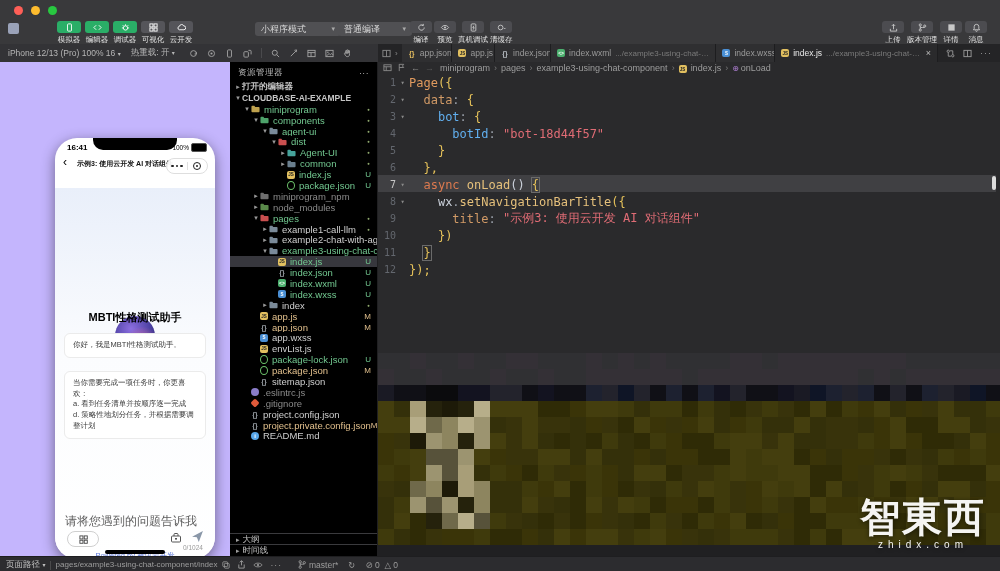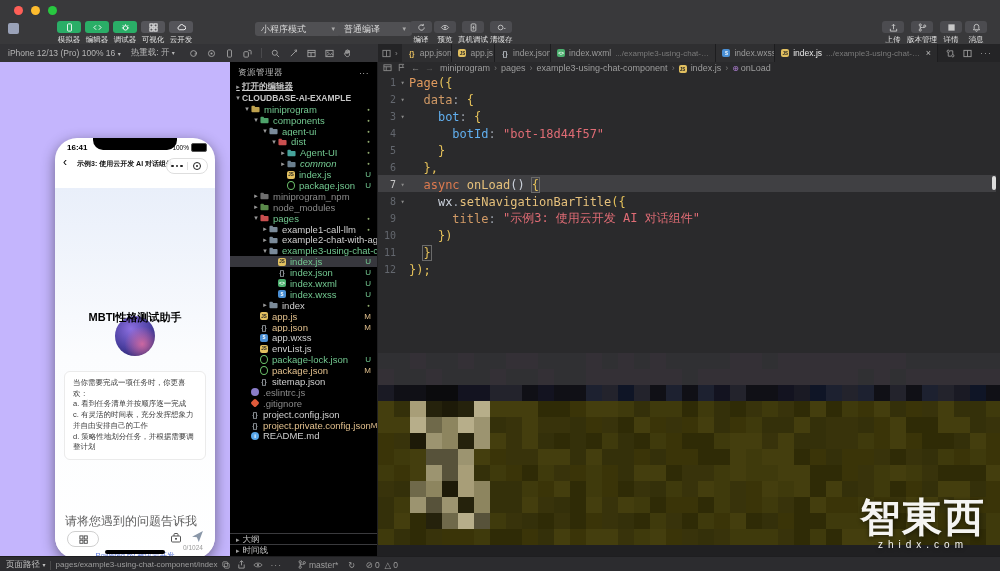--- a/index.html
+++ b/index.html
@@ -358,25 +358,27 @@
         <span style="width:1px;height:8px;background:#e0e0e0;"></span>
         <span class="flex" style="flex:1;justify-content:center;">
           <span style="width:6px;height:6px;border:1px solid #222;border-radius:50%;display:inline-flex;align-items:center;justify-content:center;">
               <span style="width:2px;height:2px;background:#222;border-radius:50%;"></span>
             </span>
         </span>
       </div>
       <div class="abs chat">
         <div class="abs avatar"></div>
         <div class="abs" style="left:0;top:122px;width:160px;text-align:center;font-size:11px;font-weight:bold;color:#000;">MBTI性格测试助手</div>
+        <div class="card" style="top:145px;">
+          <span>你好，我是MBTI性格测试助手。</span>
+        </div>
         <div class="card" style="top:183px;">
           <div id="msg2-paragraphs">
               <div>当你需要完成一项任务时，你更喜欢：</div>
               <div>a. 看到任务清单并按顺序逐一完成</div>
-              <div>c. 有灵活的时间表，充分发挥想象力并自由安排自己的工作</div>
               <div>d. 策略性地划分任务，并根据需要调整计划</div>
             </div>
 
         </div>
         <div class="abs" style="left:10px;top:325px;font-size:12px;color:#5d5d5d;">请将您遇到的问题告诉我</div>
         <div class="abs flex" style="left:12px;top:343px;width:30px;height:14px;border:1px solid #cfcfcf;border-radius:8px;justify-content:center;">
           <svg width="9" height="9" viewBox="0 0 10 10">
               <rect x="1" y="1" width="3.4" height="3.4" fill="none" stroke="#444"></rect>
               <rect x="5.8" y="1" width="3.4" height="3.4" fill="none" stroke="#444"></rect>
               <rect x="1" y="5.8" width="3.4" height="3.4" fill="none" stroke="#444"></rect>
@@ -401,21 +403,21 @@
       <div class="abs" style="left:50px;top:412px;width:60px;height:4px;background:#000;border-radius:2px;"></div>
     </div>
   </div>
 
   <div class="abs explorer">
     <div class="exp-head">
       <span>资源管理器</span>
       <span>···</span>
     </div>
     <div id="tree">
-        <div class="trow" style="padding-left: 4px; text-decoration: underline;">
+        <div class="trow" style="padding-left: 4px;">
           <span class="chev">▸</span>
           <span style="font-size: 8.5px; font-weight: bold; color: rgb(197, 197, 197);">打开的编辑器</span>
         </div>
         <div class="trow" style="padding-left: 4px;">
           <span class="chev">▾</span>
           <span style="font-size: 8.5px; font-weight: bold; color: rgb(197, 197, 197);">CLOUDBASE-AI-EXAMPLE</span>
         </div>
         <div class="trow" style="padding-left: 13px;">
           <span class="chev">▾</span>
           <span style="flex: 0 0 auto; margin-right: 4px; display: inline-flex;">
@@ -459,21 +461,21 @@
         <div class="trow" style="padding-left: 49px;">
           <span class="chev">▸</span>
           <span style="flex: 0 0 auto; margin-right: 4px; display: inline-flex;">
             <svg width="9" height="8" viewBox="0 0 10 8">
               <path d="M.5 1.5 a1 1 0 0 1 1-1 h2.2 l1 1.2 H8.5 a1 1 0 0 1 1 1 V6.5 a1 1 0 0 1-1 1 H1.5 a1 1 0 0 1-1-1 Z" fill="#45a29a"></path>
             </svg>
           </span>
           <span style="color: rgb(115, 201, 145);">Agent-UI</span>
           <span class="badge" style="font-size: 4.5px; color: rgb(143, 168, 109); margin-right: 7px; margin-left: auto;">●</span>
         </div>
-        <div class="trow" style="padding-left: 49px; font-style: italic;">
+        <div class="trow" style="padding-left: 49px;">
           <span class="chev">▸</span>
           <span style="flex: 0 0 auto; margin-right: 4px; display: inline-flex;">
             <svg width="9" height="8" viewBox="0 0 10 8">
               <path d="M.5 1.5 a1 1 0 0 1 1-1 h2.2 l1 1.2 H8.5 a1 1 0 0 1 1 1 V6.5 a1 1 0 0 1-1 1 H1.5 a1 1 0 0 1-1-1 Z" fill="#6a7f8e"></path>
             </svg>
           </span>
           <span style="color: rgb(115, 201, 145);">common</span>
           <span class="badge" style="font-size: 4.5px; color: rgb(143, 168, 109); margin-right: 7px; margin-left: auto;">●</span>
         </div>
         <div class="trow" style="padding-left: 49px;">

